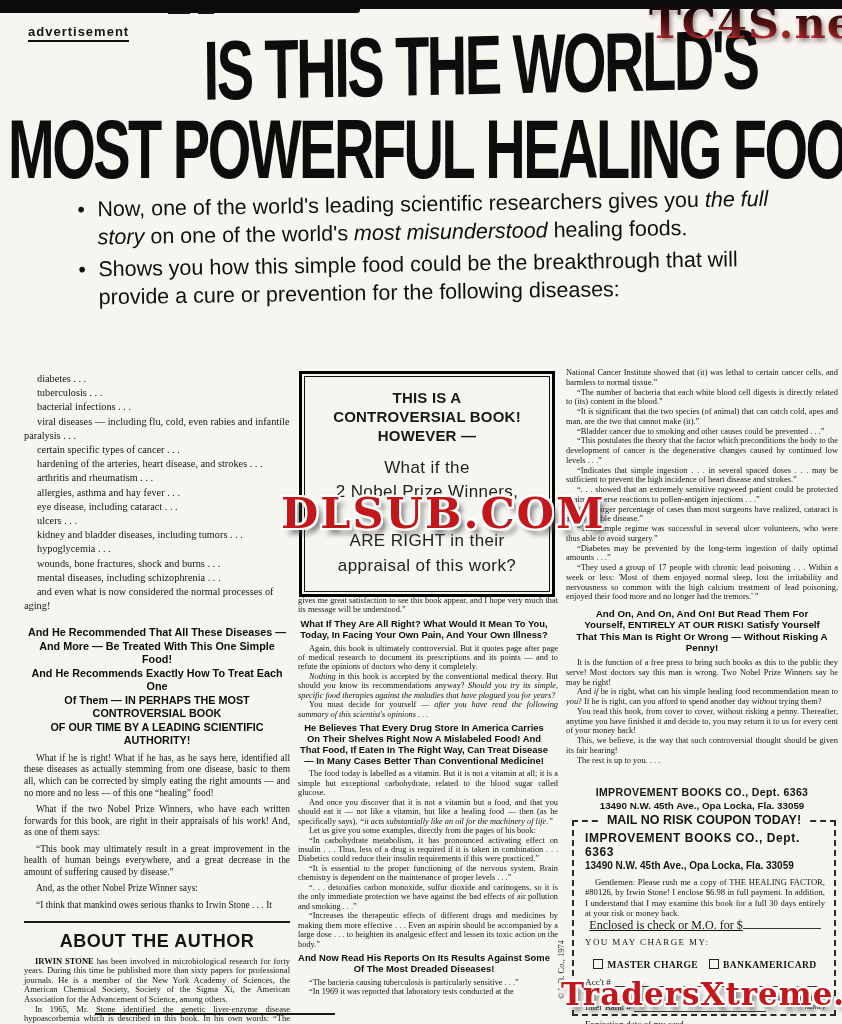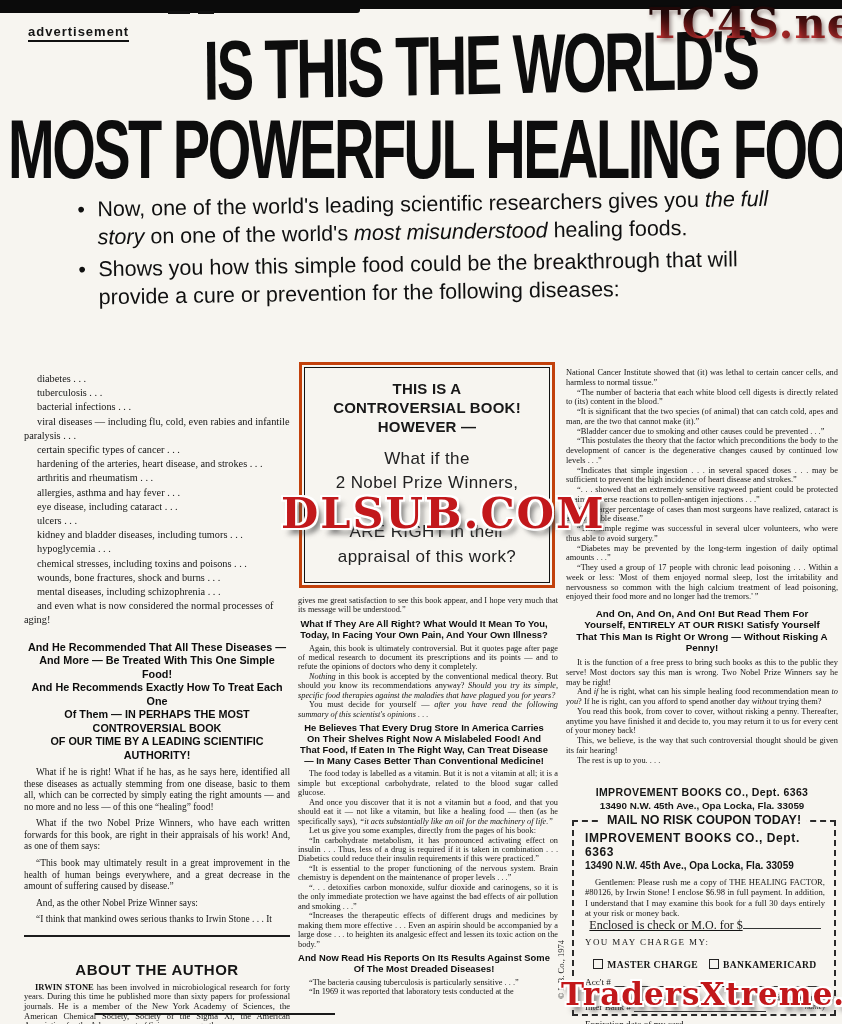--- a/index.html
+++ b/index.html
@@ -47,26 +47,26 @@
   .shead{font-family:"Liberation Sans",sans-serif;font-weight:bold;text-align:center;
          font-size:9.4px;line-height:1.15;margin:4px 8px 3px 0;color:#0e0e0e;}
 
   
   .col-left{position:absolute;left:24px;top:372px;width:266px;}
   .disease{font-size:10.3px;line-height:1.38;text-indent:13px;text-align:left;}
   .promise{margin-top:13px;font-family:Liberation Sans, sans-serif;font-weight:bold;
            font-size:10.8px;line-height:1.25;text-align:center;color:#0d0d0d;}
   .lp{font-size:9.4px;line-height:1.23;text-align:justify;text-indent:12px;margin:5px 0 0 0;}
   .about{margin-top:9px;border-top:2px solid #1c1c1c;padding-top:6px;}
-  .about-h{font-family:"Liberation Sans",sans-serif;font-weight:bold;font-size:15px;
-           text-align:center;letter-spacing:.5px;margin:18px 0 5px 0;}
+  .about-h{font-family:"Liberation Sans",sans-serif;font-weight:bold;font-size:18px;
+           text-align:center;letter-spacing:.5px;margin:2px 0 5px 0;}
   .about p{font-size:8.5px;line-height:1.13;text-align:justify;text-indent:11px;margin:0;}
 
   
-  .conv{position:absolute;left:299px;top:362px;width:250px;height:220px;border:3px solid #c2410c;text-decoration:underline;}
+  .conv{position:absolute;left:299px;top:371px;width:250px;height:220px;border:3px solid #000000;text-decoration:underline;}
   .conv-in{position:absolute;inset:2px;border:1px solid #121212;text-align:center;
            font-family:"Liberation Sans",sans-serif;padding-top:12px;}
   .conv-h{font-weight:bold;font-size:15px;line-height:1.26;letter-spacing:.2px;color:#181818;}
   .conv-l{font-size:17px;line-height:1.45;letter-spacing:.4px;color:#222;margin-top:10px;}
   .conv-gap{height:24px;}
 
   
   .col-mid{position:absolute;left:298px;top:596px;width:260px;height:418px;overflow:hidden;}
   .col-mid .sp{font-size:8.3px;line-height:1.14;}
   .noind{text-indent:0;}
@@ -130,21 +130,20 @@
       <div class="disease">bacterial infections . . .</div>
       <div class="disease">viral diseases — including flu, cold, even rabies and infantile paralysis . . .</div>
       <div class="disease">certain specific types of cancer . . .</div>
       <div class="disease">hardening of the arteries, heart disease, and strokes . . .</div>
       <div class="disease">arthritis and rheumatism . . .</div>
       <div class="disease">allergies, asthma and hay fever . . .</div>
       <div class="disease">eye disease, including cataract . . .</div>
       <div class="disease">ulcers . . .</div>
       <div class="disease">kidney and bladder diseases, including tumors . . .</div>
       <div class="disease">hypoglycemia . . .</div>
-      <div class="disease">chemical stresses, including toxins and poisons . . .</div>
       <div class="disease">wounds, bone fractures, shock and burns . . .</div>
       <div class="disease">mental diseases, including schizophrenia . . .</div>
       <div class="disease">and even what is now considered the normal processes of aging!</div>
     </div>
     <div class="promise">
       <div>And He Recommended That All These Diseases —</div>
       <div>And More — Be Treated With This One Simple Food!</div>
       <div>And He Recommends Exactly How To Treat Each One</div>
       <div>Of Them — IN PERHAPS THE MOST CONTROVERSIAL BOOK</div>
       <div>OF OUR TIME BY A LEADING SCIENTIFIC AUTHORITY!</div>

